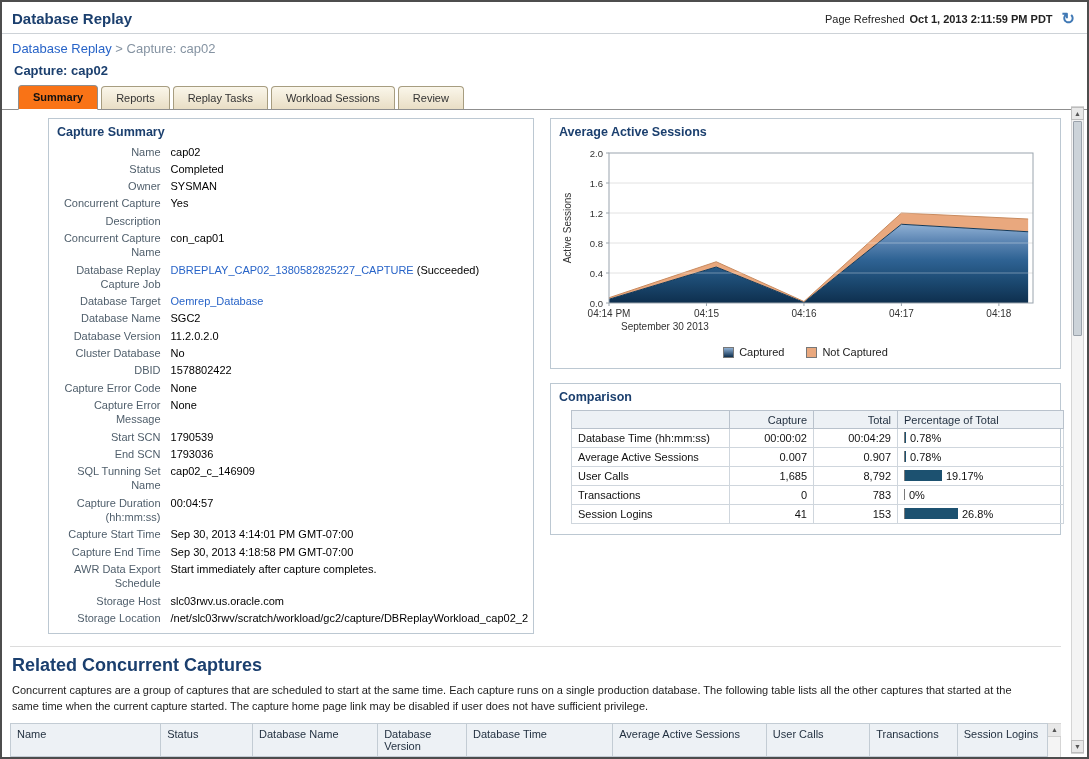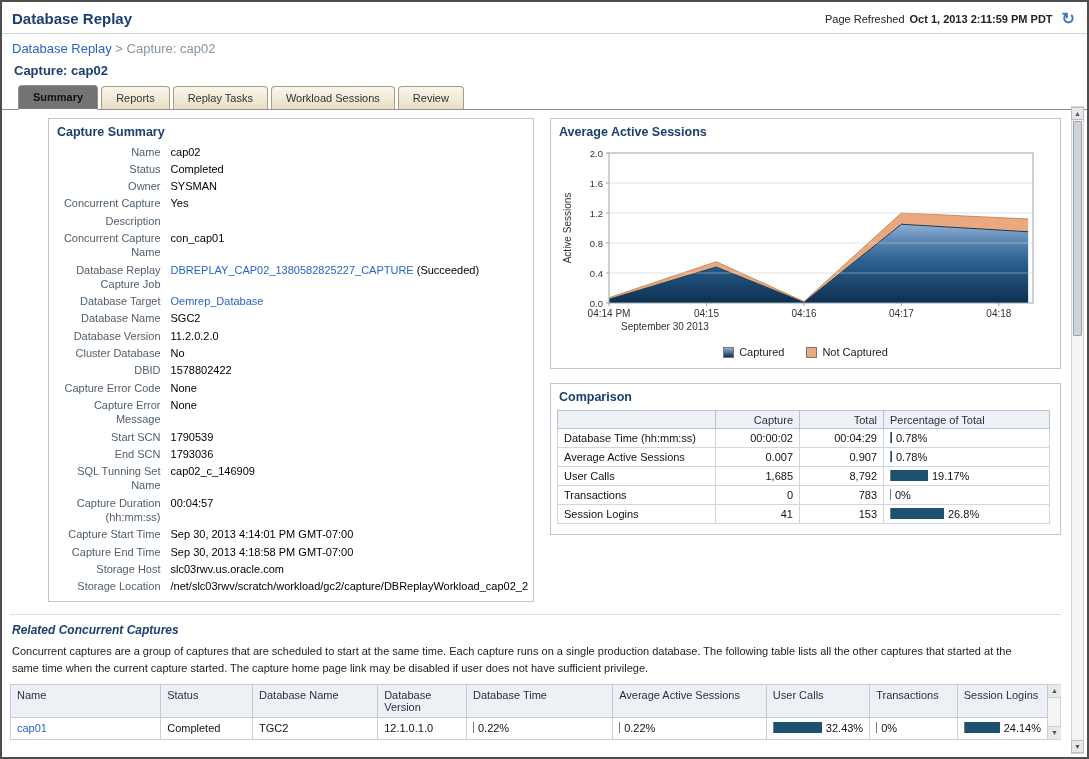--- a/index.html
+++ b/index.html
@@ -24,21 +24,21 @@
   
   .breadcrumb{padding:7px 10px 2px;font-size:13px;color:#8593a2;}
   .breadcrumb a{color:var(--link);text-decoration:none;cursor:pointer;}
   .bc-sep,.bc-current{color:#8593a2;}
   .page-title{padding:5px 10px 7px 12px;font-size:13px;font-weight:bold;color:var(--navy);}
 
   
   .tabbar{display:flex;align-items:flex-end;border-bottom:1px solid #8f8f8f;padding-left:16px;gap:3px;}
   .tab{font-size:11px;color:#333;padding:5px 14px;background:linear-gradient(#faf6ea,#e9dec5);
        border:1px solid #a79d80;border-bottom:none;border-radius:4px 4px 0 0;cursor:pointer;white-space:nowrap;}
-  .tab.active{background:#737373;border-color:#8f8f8f;border-bottom:1px solid #fff;margin-bottom:-1px;font-weight:bold;color:#111;padding-bottom:6px;}
+  .tab.active{background:#f97316;border-color:#8f8f8f;border-bottom:1px solid #fff;margin-bottom:-1px;font-weight:bold;color:#111;padding-bottom:6px;}
 
   
   .content{padding:8px 26px 6px 8px;}
   .columns{display:flex;gap:16px;align-items:flex-start;}
   .panel{border:1px solid var(--panel-border);background:#fff;}
   .panel-title{font-size:12.5px;font-weight:bold;color:var(--navy);padding:6px 8px 4px;}
   .left-panel{width:517px;margin-left:38px;}
   .right-col{width:516px;display:flex;flex-direction:column;gap:14px;}
 
   
@@ -50,32 +50,32 @@
 
   
   .chart-wrap{padding:2px 8px 4px;}
   .legend{display:flex;justify-content:center;gap:22px;font-size:11px;color:#222;padding:3px 0 6px;}
   .legend-item{display:flex;align-items:center;gap:5px;}
   .legend-swatch{width:11px;height:11px;border:1px solid #777;display:inline-block;}
   .swatch-captured{background:linear-gradient(180deg,#8fb0d4,#0e2f4e);}
   .swatch-notcaptured{background:#e9a87e;}
 
   
-  .cmp-table{border-collapse:collapse;margin:2px 6px 10px;width:calc(100% - 16px);font-size:11px;padding-left:25px;}
+  .cmp-table{border-collapse:collapse;margin:2px 20px 10px;width:calc(100% - 16px);font-size:11px;padding-left:25px;}
   .cmp-table th,.cmp-table td{border:1px solid #cfd6dd;padding:2.5px 6px;color:#111;}
   .cmp-table th{background:var(--hdr-bg);font-weight:normal;color:#1f2d3d;border-color:#b9c2cc;}
   th.c-lbl,td.c-lbl{text-align:left;width:158px;}
   th.c-num,td.c-num{text-align:right;width:84px;}
   th.c-pct,td.c-pct{text-align:left;}
   .pbar{display:inline-flex;align-items:flex-start;gap:4px;}
   .pbar .bar{height:11px;border-left:1px solid #7a7a7a;}
 
   
   .related{margin-top:12px;border-top:1px solid #dcdcdc;padding-top:6px;}
-  .related-title{font-size:12px;font-weight:bold;color:var(--navy);padding:2px 0 2px 2px;font-style:italic;}
+  .related-title{font-size:18px;font-weight:bold;color:var(--navy);padding:2px 0 2px 2px;}
   .related-desc{font-size:11px;color:#1c1c1c;padding:4px 2px 8px;line-height:1.5;max-width:1030px;}
   .rel-wrap{display:flex;align-items:stretch;}
   .rel-table{border-collapse:collapse;width:100%;font-size:11px;}
   .rel-table th,.rel-table td{border:1px solid var(--grid-border);padding:4px 6px;text-align:left;vertical-align:top;color:#111;}
   .rel-table th{background:var(--hdr-bg);font-weight:normal;color:#1f2d3d;border-color:#c3ccd4;}
   .rel-table a{color:var(--link);text-decoration:none;cursor:pointer;}
 
   
   .sb-btn{width:13px;height:13px;background:#e8e8e8;border:1px solid #bdbdbd;color:#555;
           font-size:7px;line-height:11px;text-align:center;user-select:none;cursor:pointer;}
@@ -197,20 +197,24 @@
                 <td class="lbl">Capture Duration (hh:mm:ss)</td>
                 <td class="val">00:04:57</td>
               </tr>
               <tr>
                 <td class="lbl">Capture Start Time</td>
                 <td class="val">Sep 30, 2013 4:14:01 PM GMT-07:00</td>
               </tr>
               <tr>
                 <td class="lbl">Capture End Time</td>
                 <td class="val">Sep 30, 2013 4:18:58 PM GMT-07:00</td>
+              </tr>
+              <tr>
+                <td class="lbl">AWR Data Export Schedule</td>
+                <td class="val">Start immediately after capture completes.</td>
               </tr>
               <tr>
                 <td class="lbl">Storage Host</td>
                 <td class="val">slc03rwv.us.oracle.com</td>
               </tr>
               <tr>
                 <td class="lbl">Storage Location</td>
                 <td class="val">/net/slc03rwv/scratch/workload/gc2/capture/DBReplayWorkload_cap02_2</td>
               </tr>
             </tbody>

